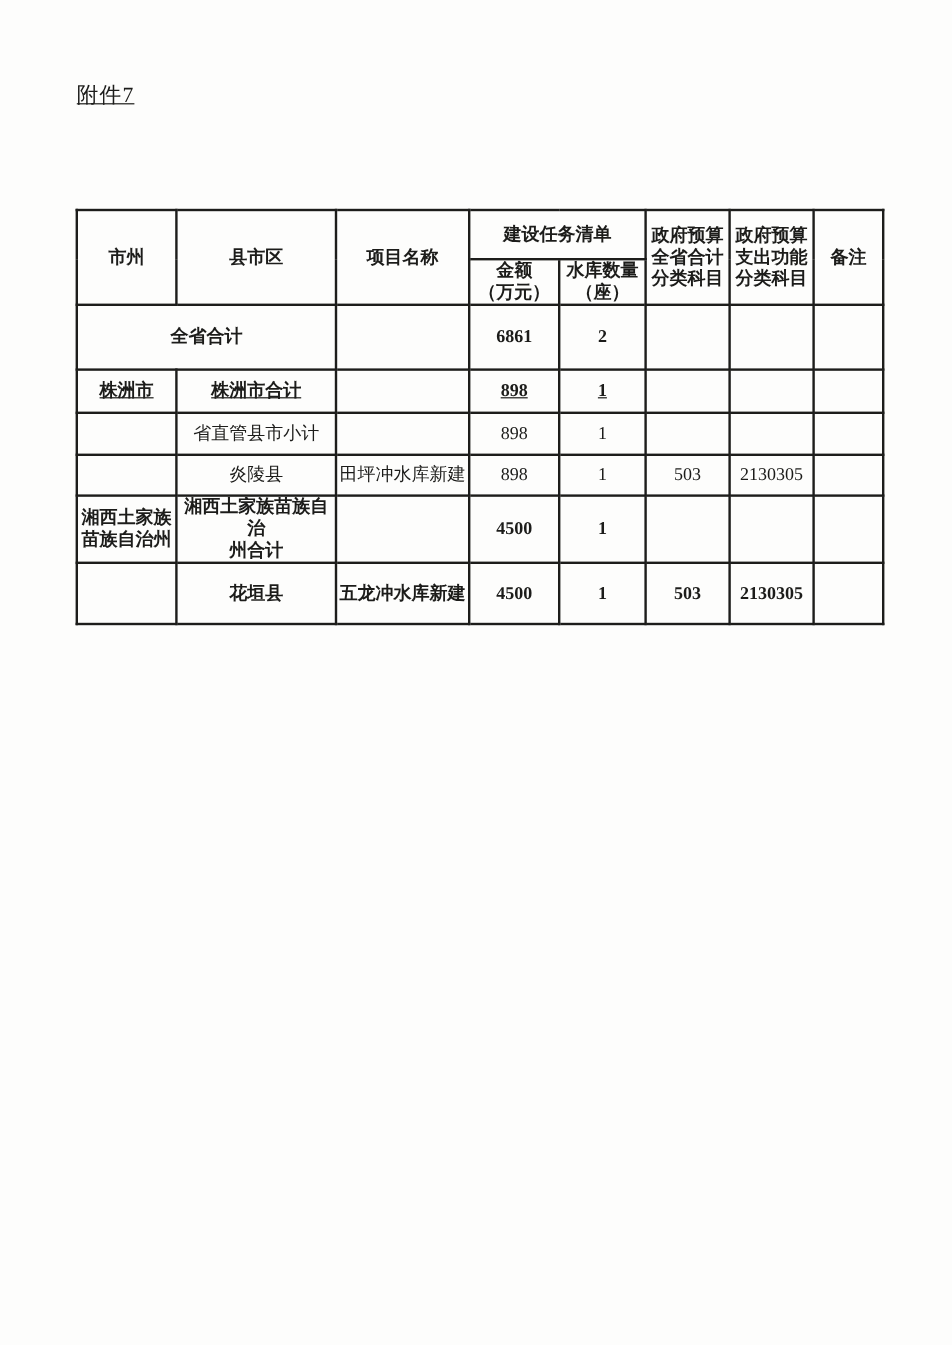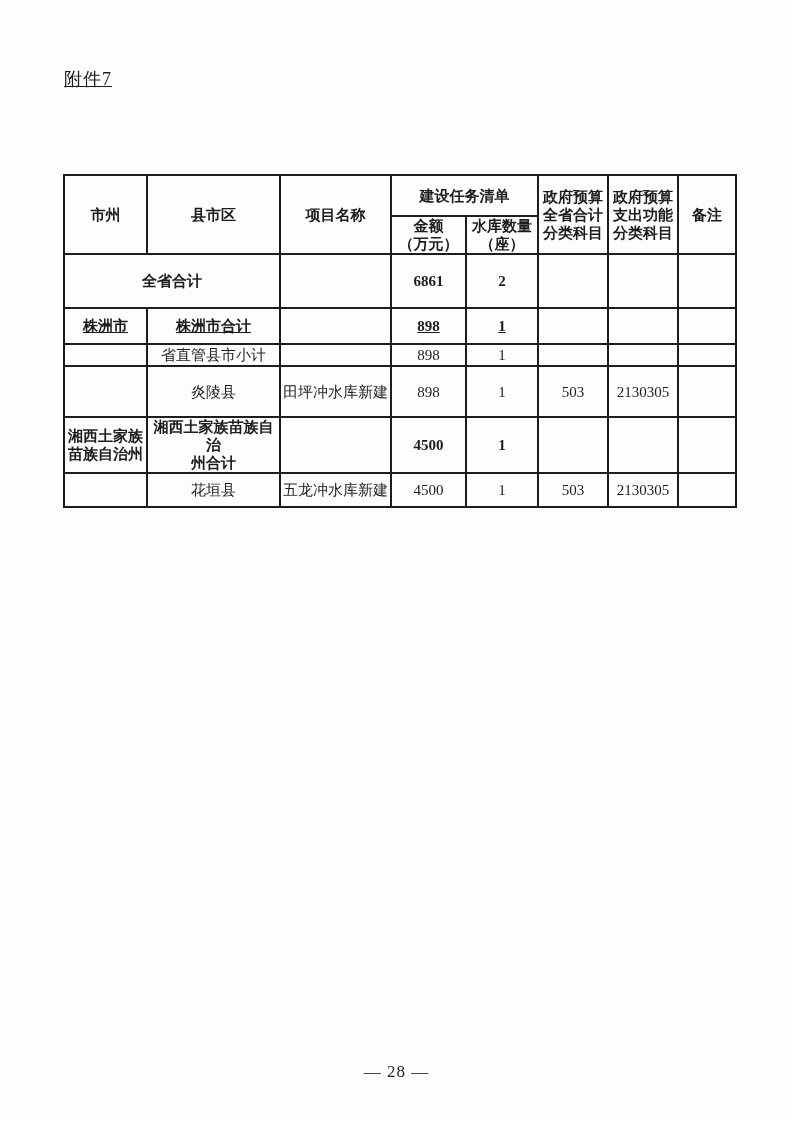--- a/index.html
+++ b/index.html
@@ -58,24 +58,24 @@
     overflow: hidden;
   }
   table.main th {
     font-weight: bold;
     font-size: 15px;
   }
   tr.hrow1 { height: 41px; }
   tr.hrow2 { height: 36px; }
   tr.r0 { height: 54px; }
   tr.r1 { height: 36px; text-decoration: underline; }
-  tr.r2 { height: 22px; }
-  tr.r3 { height: 51px; }
+  tr.r2 { height: 35px; }
+  tr.r3 { height: 34px; }
   tr.r4 { height: 45px; }
-  tr.r5 { height: 34px; }
+  tr.r5 { height: 51px; font-weight: bold; }
   tr.bold td { font-weight: bold; }
   td.project-cell {
     text-align: left;
     padding-left: 6px;
     margin-left: 32px;
   }
   th.sub {
     font-size: 14px;
   }
   .footer {
@@ -186,15 +186,14 @@
         <td class="project-cell">五龙冲水库新建</td>
         <td>4500</td>
         <td>1</td>
         <td>503</td>
         <td>2130305</td>
         <td></td>
       </tr>
     </tbody>
   </table>
 
-  <div class="footer">— 28 —</div>
 
 </div>
 
 </body></html>

